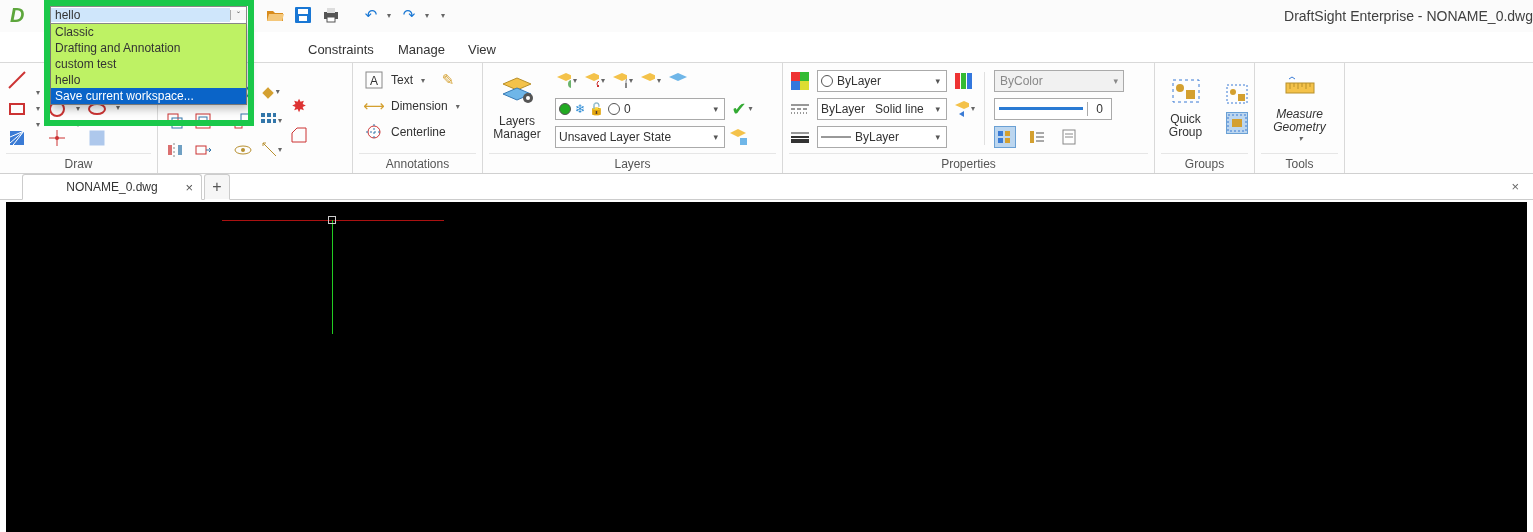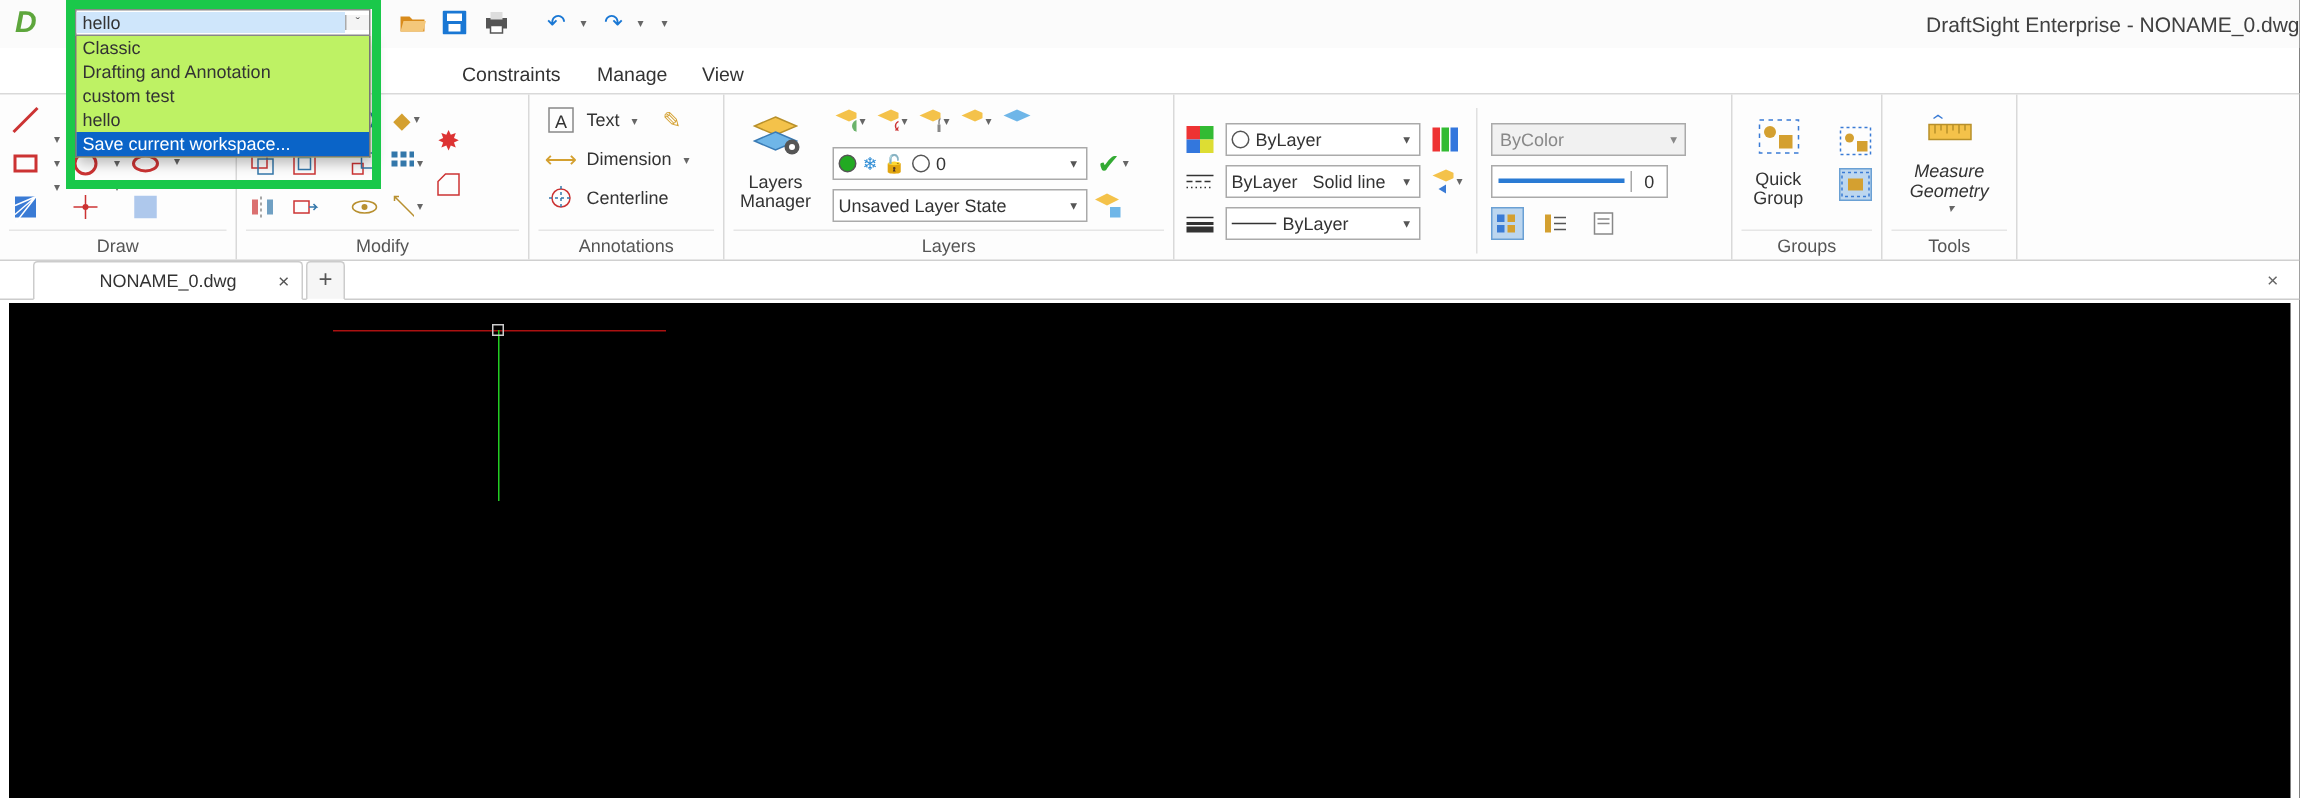--- a/index.html
+++ b/index.html
@@ -478,21 +478,20 @@
       </div>
       <div class="col">
         <div class="ib" style="color:#d33;font-size:18px;">✸</div>
         <div class="ib">
             <svg width="20" height="20">
               <path d="M3 17V8l5-5h9v14z" fill="none" stroke="#c33"></path>
             </svg>
           </div>
       </div>
     </div>
-    <div class="panel-title">Modify</div>
   </div>
 
   <div class="panel" style="width:130px;">
     <div class="panel-body" style="flex-direction:column; align-items:flex-start; gap:2px;">
       <div class="row-btn">
         <span class="ib">
             <svg width="18" height="18">
               <rect x="1" y="1" width="16" height="16" fill="none" stroke="#888"></rect>
               <text x="5" y="14" font-size="12" fill="#333">A</text>
             </svg>
@@ -694,20 +693,21 @@
           <div class="ib">
               <svg width="16" height="16">
                 <rect x="2" y="1" width="12" height="14" fill="#fff" stroke="#888"></rect>
                 <line x1="4" y1="5" x2="12" y2="5" stroke="#888"></line>
                 <line x1="4" y1="8" x2="12" y2="8" stroke="#888"></line>
               </svg>
             </div>
         </div>
       </div>
     </div>
+    <div class="panel-title">Properties</div>
   </div>
 
   <div class="panel" style="width:100px;">
     <div class="panel-body" style="justify-content:center;gap:16px;">
       <div class="layers-big">
         <span class="icon">
           <svg width="30" height="26">
               <rect x="2" y="2" width="26" height="22" fill="none" stroke="#3a7bd5" stroke-dasharray="3"></rect>
               <circle cx="9" cy="10" r="4" fill="#d4a030"></circle>
               <rect x="15" y="12" width="9" height="9" fill="#d4a030"></rect>

